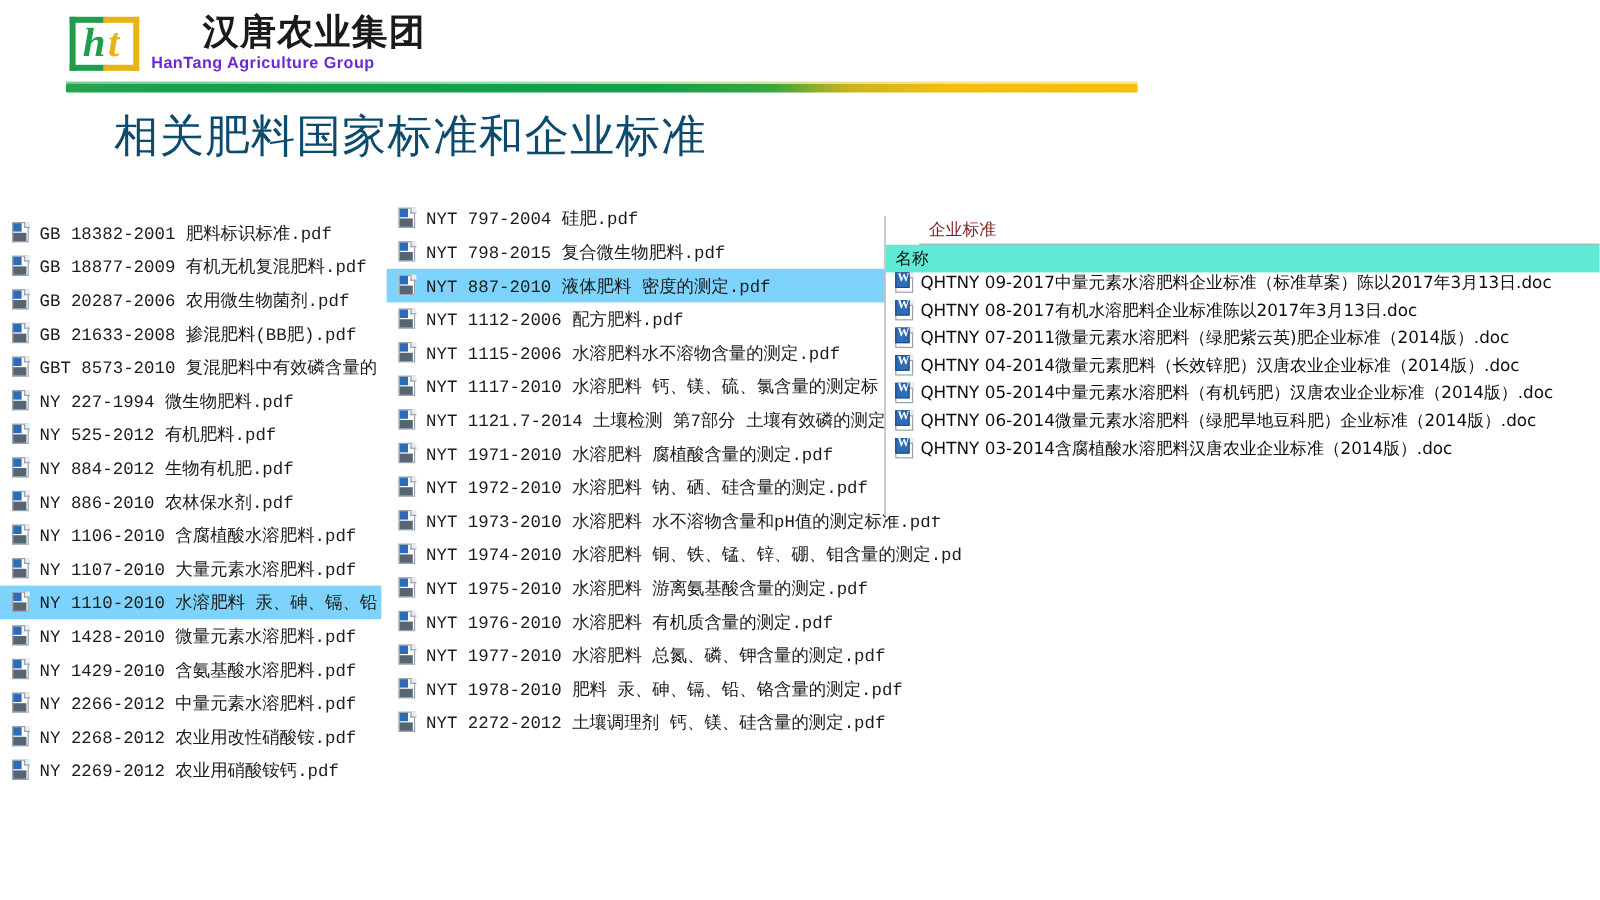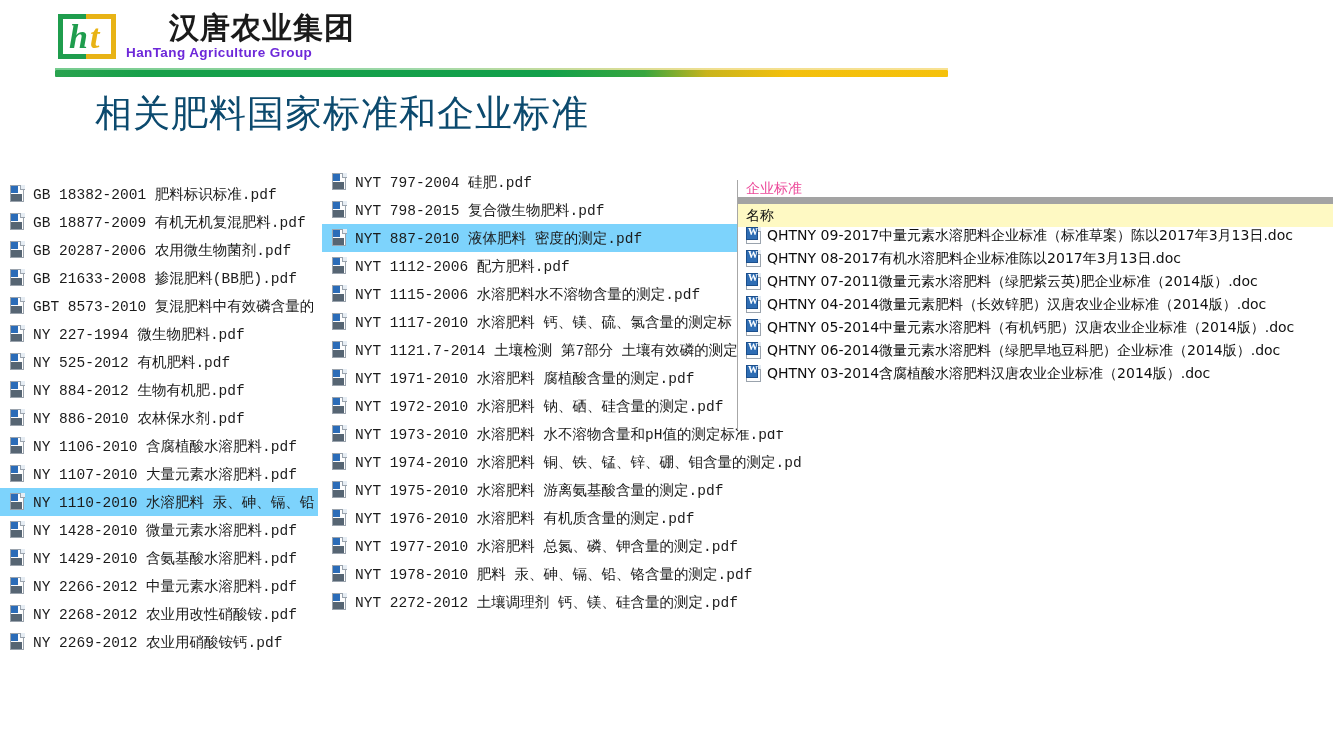--- a/index.html
+++ b/index.html
@@ -208,34 +208,35 @@
     height: 250px;
     border-left: 1px solid #a7a7a7;
   }
   .ent-crumb {
     height: 24px;
     display: flex;
     align-items: center;
     padding-left: 8px;
     font-family: "DejaVu Sans", "Liberation Sans", sans-serif;
     font-size: 14px;
-    color: #ec4899;
+    color: #7f1d1d;
     background: #ffffff;
-    border-bottom: 7px solid #a3a3a3;
-    box-sizing: border-box;
+    border-bottom: 1px solid #a3a3a3;
+    box-sizing: border-box;
+    margin-left: 28px;
   }
   .ent-colhead {
     height: 23px;
     display: flex;
     align-items: center;
     padding-left: 8px;
     font-family: "DejaVu Sans", "Liberation Sans", sans-serif;
     font-size: 14px;
     color: #101010;
-    background: #fef9c3;
+    background: #5eead4;
     box-sizing: border-box;
   }
   .ent-row {
     display: flex;
     align-items: flex-start;
     height: 23px;
     padding-left: 8px;
     white-space: nowrap;
   }
   .ent-label {

